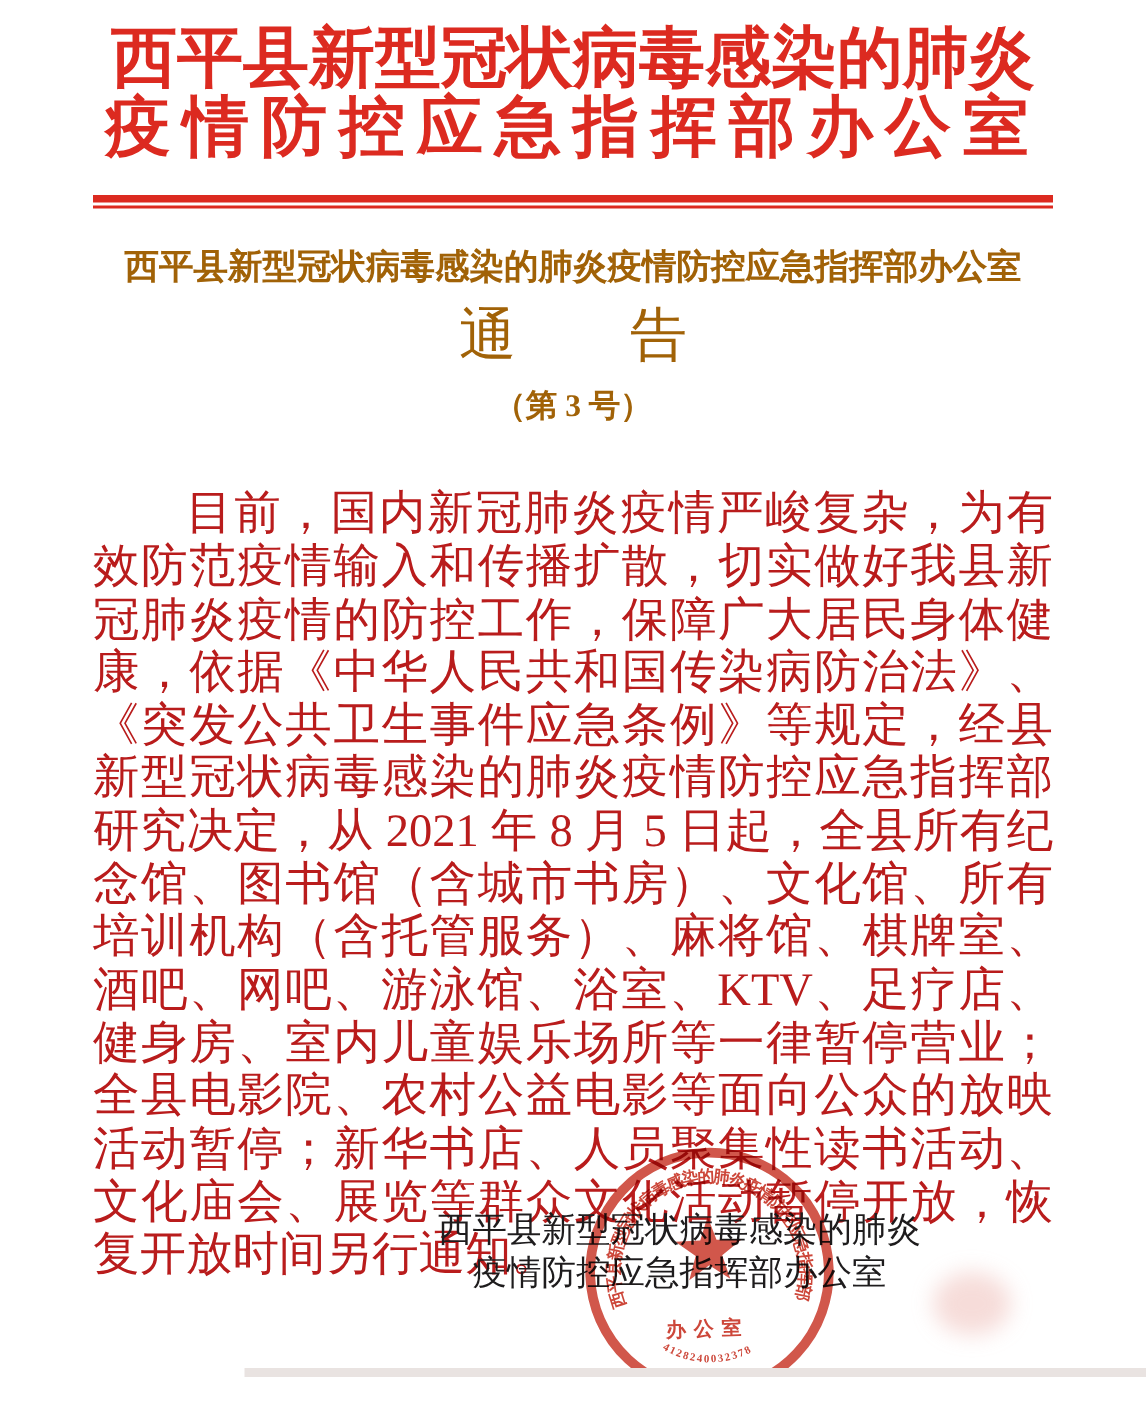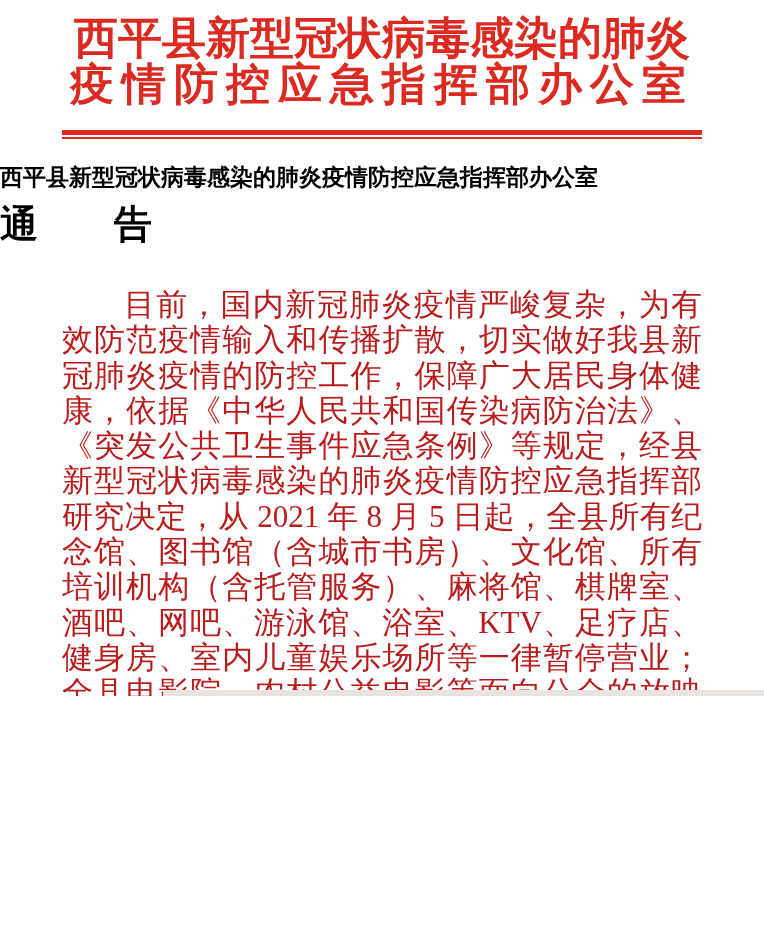--- a/index.html
+++ b/index.html
@@ -1,33 +1,33 @@
 <!DOCTYPE html>
 <html><head>
 <meta charset="utf-8">
 <style>
   * { margin:0; padding:0; box-sizing:border-box; }
   html,body { width:764px; height:940px; }
   body { font-family:"Liberation Serif","DejaVu Serif",serif; background:#ffffff; }
 
-  .page { position:relative; width:764px; height:696px; background:#ffffff; overflow:hidden; }
+  .page { position:relative; width:764px; height:918px; background:#ffffff; overflow:hidden; }
 
   
   .letterhead { padding-top:16px; text-align:center; color:#dc2a20; }
   .lh-line1 { font-size:44px; font-weight:900; line-height:46px; letter-spacing:0px; }
   .lh-line2 { font-size:44px; font-weight:900; line-height:46px; letter-spacing:8px; }
   .rule { width:640px; margin:22px auto 0 auto; }
   .rule-top { height:5px; background:#dc2a20; }
   .rule-gap { height:2px; background:transparent; }
   .rule-bot { height:2px; background:#dc2a20; }
 
   
-  .title-block { text-align:left; color:#000000; }
+  .title-block { text-align:center; color:#a16207; }
   .org-title { margin-top:24px; font-size:23px; font-weight:bold; line-height:30px; letter-spacing:0px; }
-  .doc-type { margin-top:8px; font-size:38px; font-weight:bold; line-height:46px; }
+  .doc-type { margin-top:8px; font-size:38px; font-weight:normal; line-height:46px; }
   .doc-no { margin-top:9px; font-size:21px; font-weight:bold; line-height:28px; }
 
   
   .notice-body { width:640px; margin:40px auto 0 auto; color:#b91c1c;
                  font-size:31px; line-height:35.3px; text-align:justify; }
   .notice-body p { text-indent:2em; margin:0; }
 
   
   .signature { position:absolute; top:806px; left:263px; width:380px;
                text-align:center; color:#1e1c1d; font-size:23px; line-height:28.5px; }
@@ -58,20 +58,21 @@
     <div class="rule">
       <div class="rule-top"></div>
       <div class="rule-gap"></div>
       <div class="rule-bot"></div>
     </div>
   </header>
 
   <section class="title-block">
     <div class="org-title">西平县新型冠状病毒感染的肺炎疫情防控应急指挥部办公室</div>
     <div class="doc-type">通　　告</div>
+    <div class="doc-no">（第 3 号）</div>
   </section>
 
   <section class="notice-body">
     <p>目前，国内新冠肺炎疫情严峻复杂，为有效防范疫情输入和传播扩散，切实做好我县新冠肺炎疫情的防控工作，保障广大居民身体健康，依据《中华人民共和国传染病防治法》、《突发公共卫生事件应急条例》等规定，经县新型冠状病毒感染的肺炎疫情防控应急指挥部研究决定，从 2021 年 8 月 5 日起，全县所有纪念馆、图书馆（含城市书房）、文化馆、所有培训机构（含托管服务）、麻将馆、棋牌室、酒吧、网吧、游泳馆、浴室、KTV、足疗店、健身房、室内儿童娱乐场所等一律暂停营业；全县电影院、农村公益电影等面向公众的放映活动暂停；新华书店、人员聚集性读书活动、文化庙会、展览等群众文化活动暂停开放，恢复开放时间另行通知。</p>
   </section>
 
   <section class="signature">
     <div>西平县新型冠状病毒感染的肺炎</div>
     <div>疫情防控应急指挥部办公室</div>
   </section>

